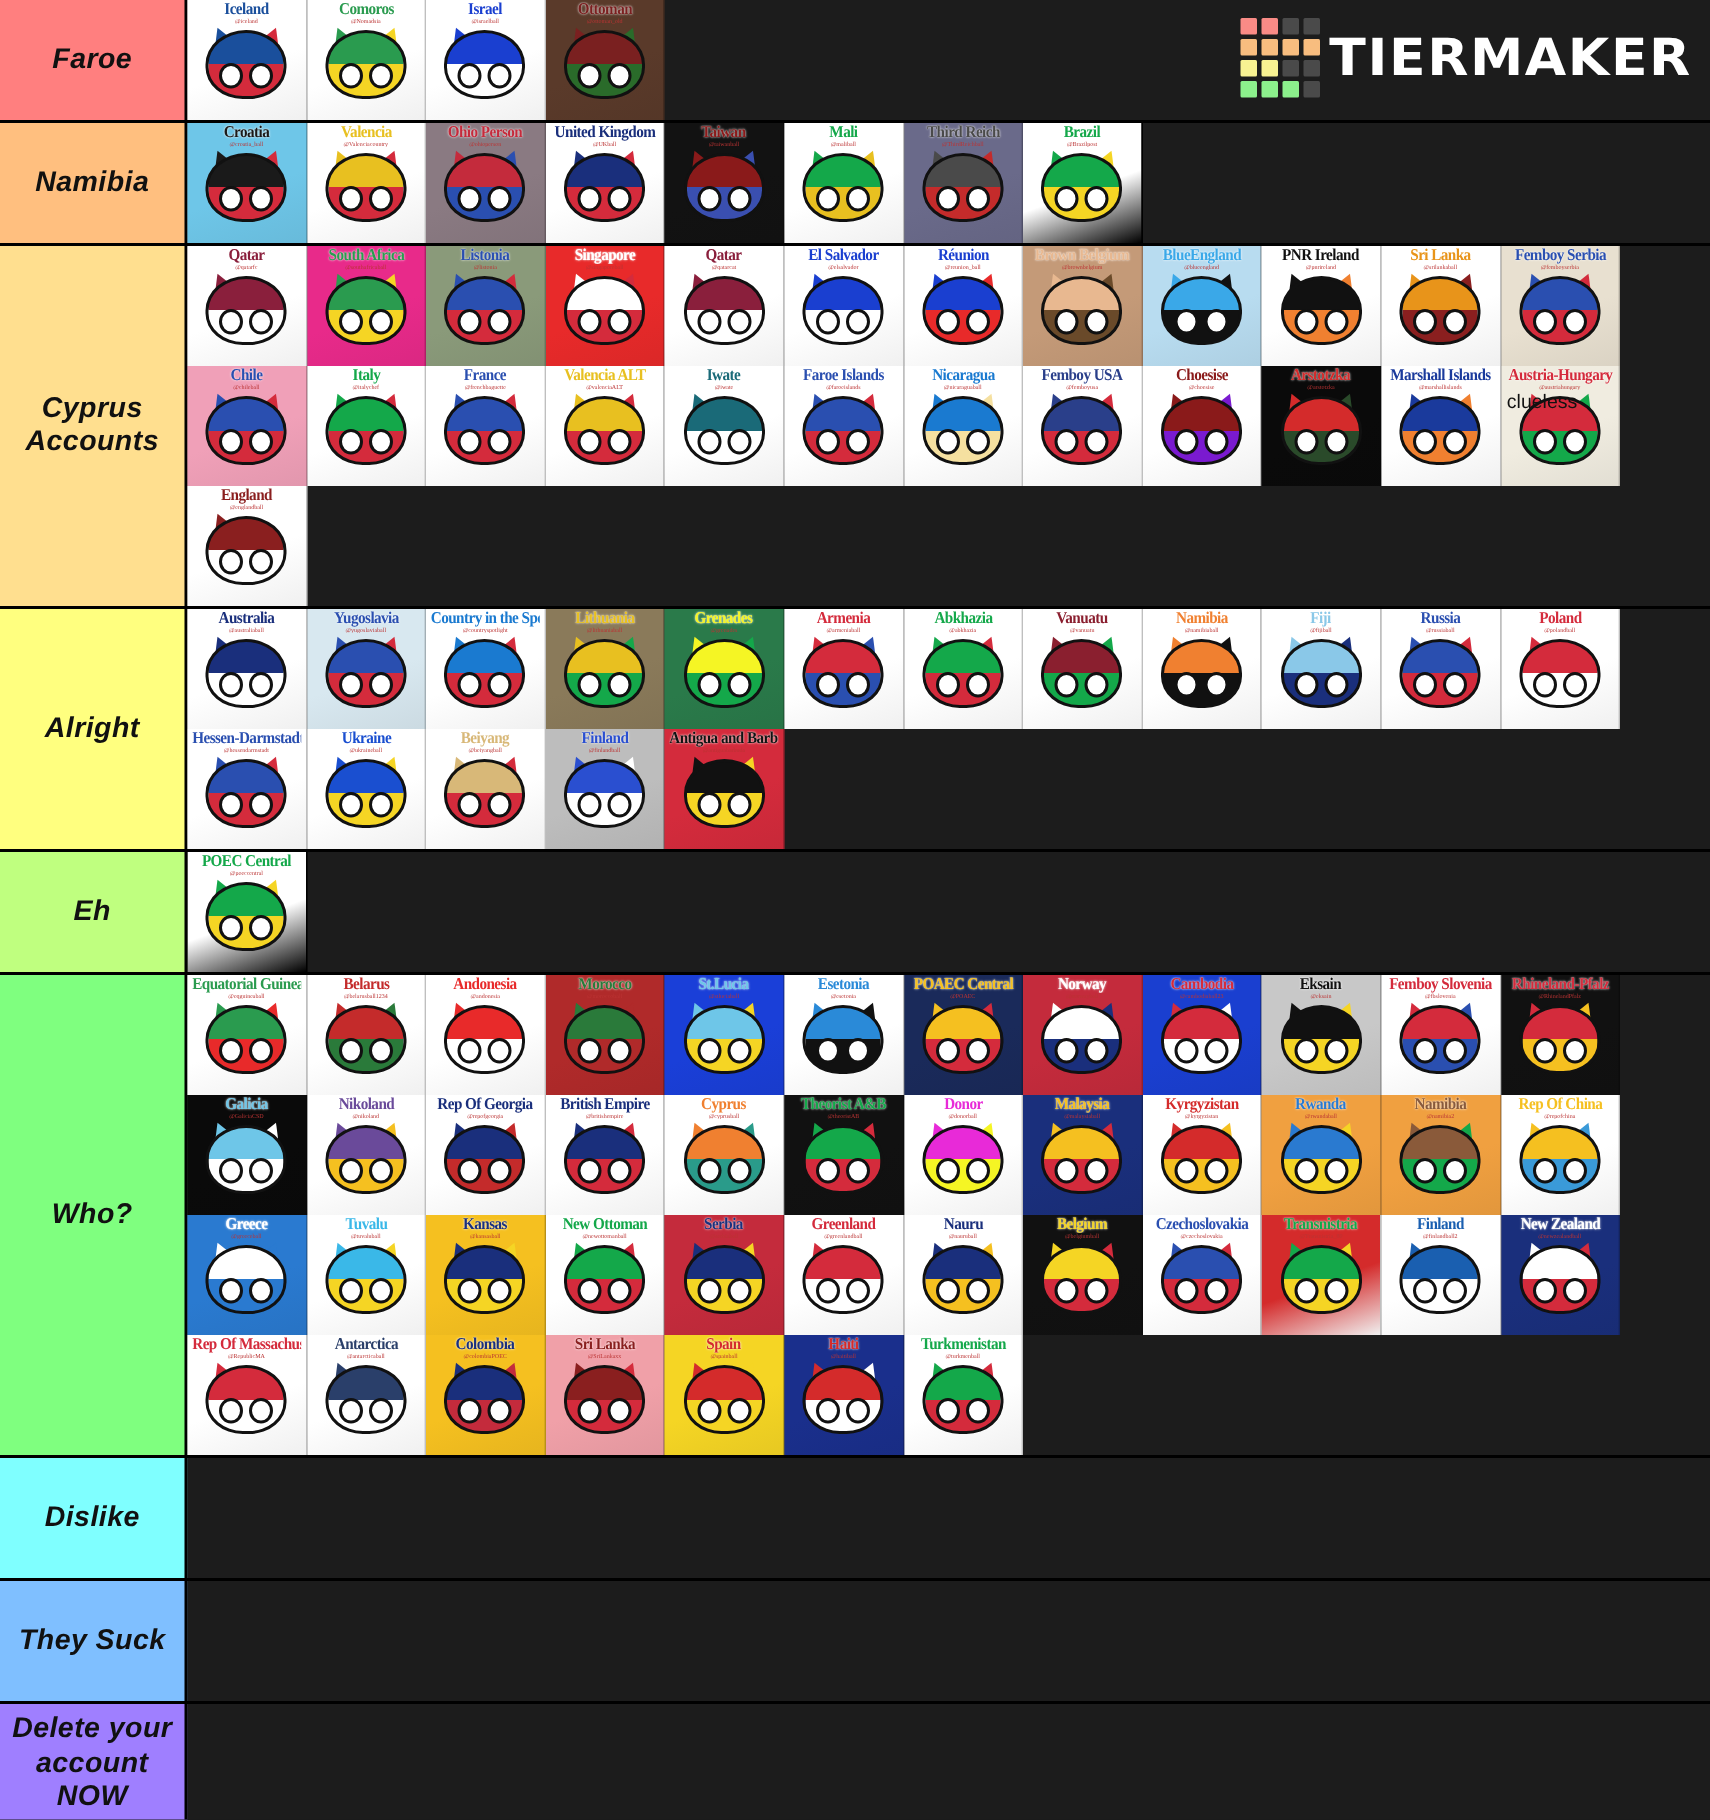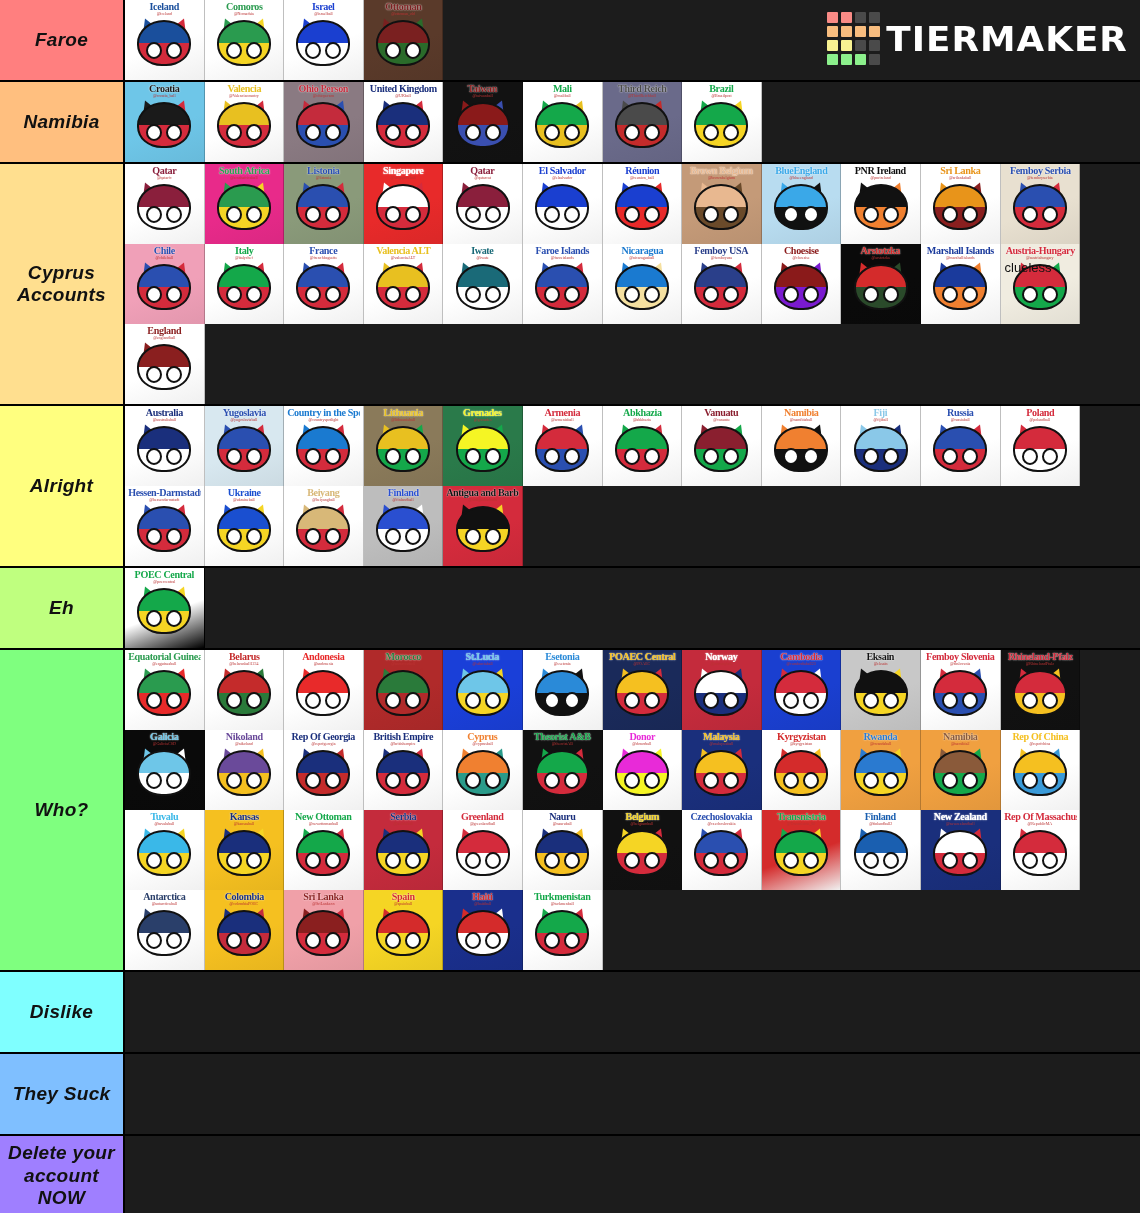--- a/index.html
+++ b/index.html
@@ -256,21 +256,21 @@
             <div class="sub">@maliball</div>
           </div>
           <div class="tile" style="background: rgb(106, 106, 138);">
             <div class="bg" style="background: linear-gradient(160deg, rgb(106, 106, 138) 0%, rgb(106, 106, 138) 55%, rgba(0, 0, 0, 0.06) 100%);"></div>
             <div class="ear-l" style="border-bottom-color: rgb(74, 74, 74);"></div>
             <div class="ear-r" style="border-bottom-color: rgb(196, 43, 43);"></div>
             <div class="blob" style="background: linear-gradient(rgb(74, 74, 74) 0px, rgb(74, 74, 74) 50%, rgb(196, 43, 43) 50%, rgb(196, 43, 43) 100%);"></div>
             <div class="cap" style="color: rgb(74, 74, 74);">Third Reich</div>
             <div class="sub">@ThirdReichball</div>
           </div>
-          <div class="tile" style="background: #ffffff;">
+          <div class="tile" style="background: #000000;">
             <div class="bg" style="background: linear-gradient(160deg, rgb(255, 255, 255) 0%, rgb(255, 255, 255) 55%, rgba(0, 0, 0, 0.06) 100%);"></div>
             <div class="ear-l" style="border-bottom-color: rgb(20, 168, 74);"></div>
             <div class="ear-r" style="border-bottom-color: rgb(245, 213, 36);"></div>
             <div class="blob" style="background: linear-gradient(rgb(20, 168, 74) 0px, rgb(20, 168, 74) 50%, rgb(245, 213, 36) 50%, rgb(245, 213, 36) 100%);"></div>
             <div class="cap" style="color: rgb(20, 168, 74);">Brazil</div>
             <div class="sub">@Brazilpost</div>
           </div>
         </div>
       </div>
       <div class="tier-row">
@@ -820,20 +820,28 @@
             <div class="cap" style="color: rgb(138, 90, 58);">Namibia</div>
             <div class="sub">@namibia2</div>
           </div>
           <div class="tile" style="background: rgb(255, 255, 255);">
             <div class="bg" style="background: linear-gradient(160deg, rgb(255, 255, 255) 0%, rgb(255, 255, 255) 55%, rgba(0, 0, 0, 0.06) 100%);"></div>
             <div class="ear-l" style="border-bottom-color: rgb(245, 192, 32);"></div>
             <div class="ear-r" style="border-bottom-color: rgb(58, 154, 216);"></div>
             <div class="blob" style="background: linear-gradient(rgb(245, 192, 32) 0px, rgb(245, 192, 32) 50%, rgb(58, 154, 216) 50%, rgb(58, 154, 216) 100%);"></div>
             <div class="cap" style="color: rgb(245, 192, 32);">Rep Of China</div>
             <div class="sub">@repofchina</div>
+          </div>
+          <div class="tile" style="background: rgb(42, 122, 208);">
+            <div class="bg" style="background: linear-gradient(160deg, rgb(42, 122, 208) 0%, rgb(42, 122, 208) 55%, rgba(0, 0, 0, 0.06) 100%);"></div>
+            <div class="ear-l" style="border-bottom-color: rgb(255, 255, 255);"></div>
+            <div class="ear-r" style="border-bottom-color: rgb(42, 122, 208);"></div>
+            <div class="blob" style="background: linear-gradient(rgb(255, 255, 255) 0px, rgb(255, 255, 255) 50%, rgb(42, 122, 208) 50%, rgb(42, 122, 208) 100%);"></div>
+            <div class="cap" style="color: rgb(255, 255, 255);">Greece</div>
+            <div class="sub">@greeceball</div>
           </div>
           <div class="tile" style="background: rgb(255, 255, 255);">
             <div class="bg" style="background: linear-gradient(160deg, rgb(255, 255, 255) 0%, rgb(255, 255, 255) 55%, rgba(0, 0, 0, 0.06) 100%);"></div>
             <div class="ear-l" style="border-bottom-color: rgb(58, 184, 232);"></div>
             <div class="ear-r" style="border-bottom-color: rgb(245, 213, 36);"></div>
             <div class="blob" style="background: linear-gradient(rgb(58, 184, 232) 0px, rgb(58, 184, 232) 50%, rgb(245, 213, 36) 50%, rgb(245, 213, 36) 100%);"></div>
             <div class="cap" style="color: rgb(58, 184, 232);">Tuvalu</div>
             <div class="sub">@tuvaluball</div>
           </div>
           <div class="tile" style="background: rgb(245, 192, 32);">

